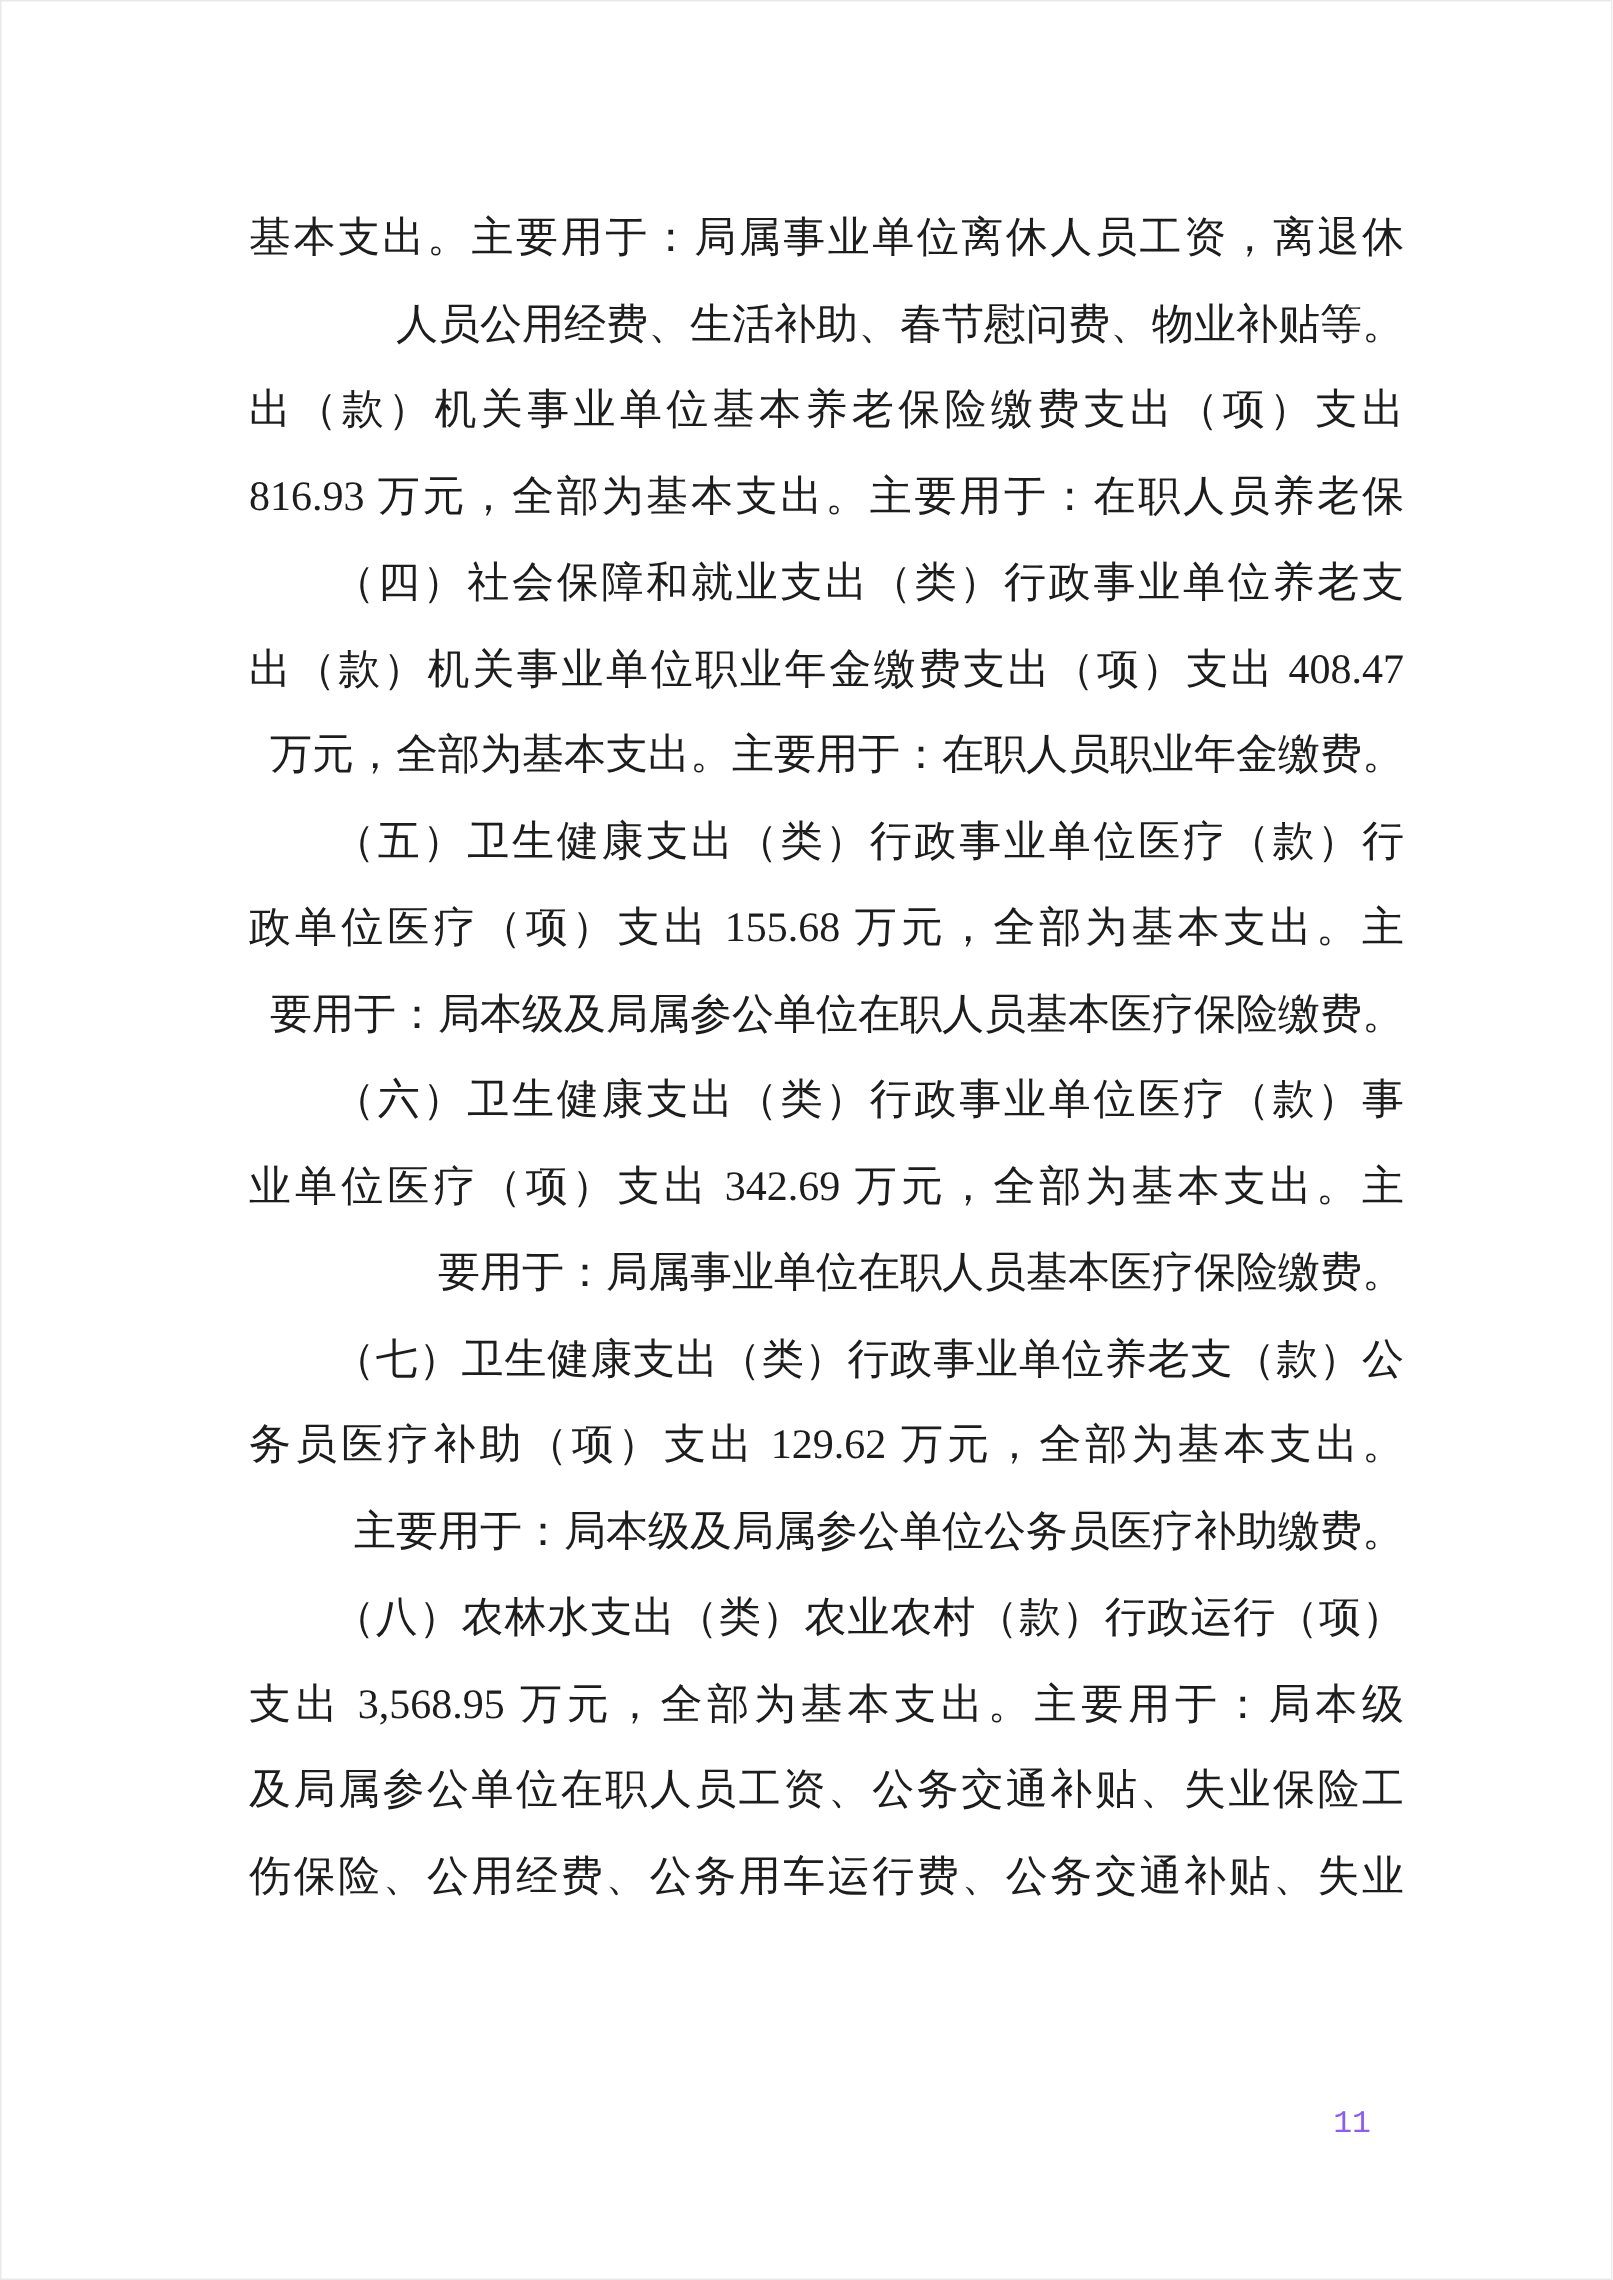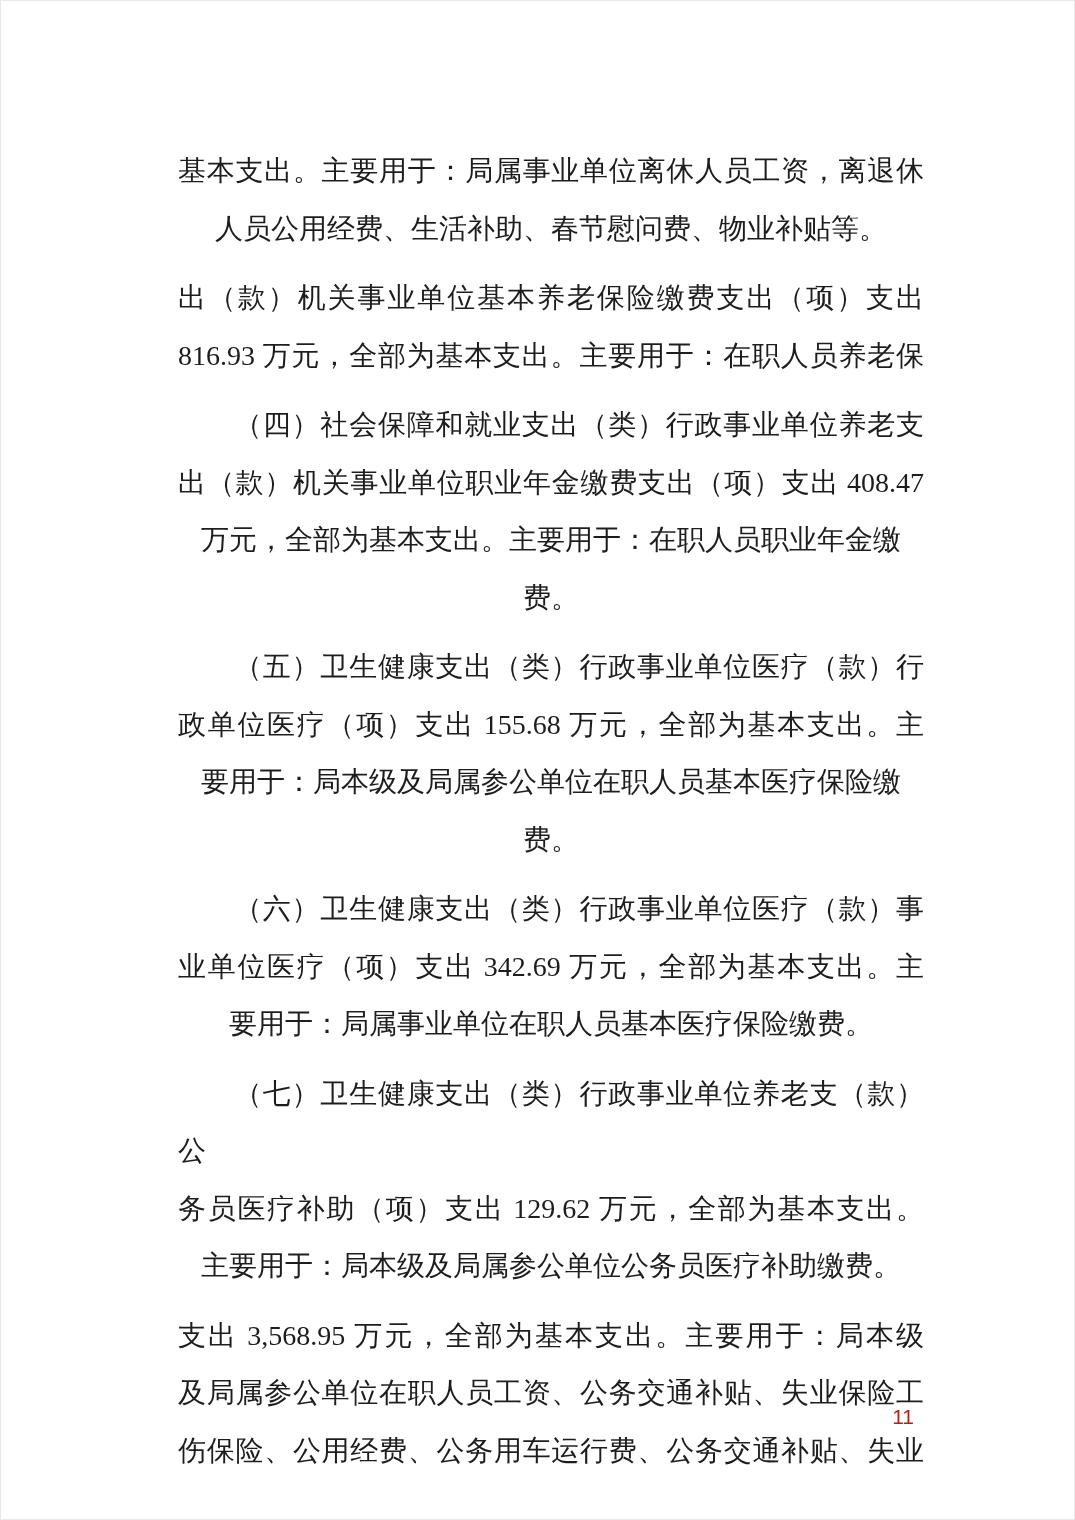--- a/index.html
+++ b/index.html
@@ -21,45 +21,45 @@
   .content {
     position: absolute;
     left: 165px;
     top: 129px;
     width: 770px;
     font-size: 28px;
     line-height: 57.5px;
     letter-spacing: 0;
   }
   .para {
-    margin: 12px;
+    margin: 0;
     padding: 0;
   }
   .line {
-    text-align: center;
+    text-align: right;
     white-space: normal;
     line-break: strict;
   }
   
   .line.fill {
     text-align: justify;
     text-align-last: justify;
   }
   
   .line.indent {
     text-indent: 56px;
   }
   .page-number {
     position: absolute;
     top: 1401px;
     right: 160px;
     font-size: 21px;
     line-height: 30px;
-    color: #b91c1c;
-    font-family: Liberation Sans, sans-serif;
+    color: #8b5cf6;
+    font-family: Liberation Mono, monospace;
     margin-left: 32px;
   }
 </style>
 </head>
 <body>
 
 <div class="page">
   <div class="content">
 
     <div class="para">
@@ -90,20 +90,21 @@
       <div class="line">要用于：局属事业单位在职人员基本医疗保险缴费。</div>
     </div>
 
     <div class="para">
       <div class="line fill indent">（七）卫生健康支出（类）行政事业单位养老支（款）公</div>
       <div class="line fill">务员医疗补助（项）支出 129.62 万元，全部为基本支出。</div>
       <div class="line">主要用于：局本级及局属参公单位公务员医疗补助缴费。</div>
     </div>
 
     <div class="para">
+      <div class="line fill indent">（八）农林水支出（类）农业农村（款）行政运行（项）</div>
       <div class="line fill">支出 3,568.95 万元，全部为基本支出。主要用于：局本级</div>
       <div class="line fill">及局属参公单位在职人员工资、公务交通补贴、失业保险工</div>
       <div class="line fill">伤保险、公用经费、公务用车运行费、公务交通补贴、失业</div>
     </div>
 
   </div>
 
   <div class="page-number">11</div>
 </div>
 

